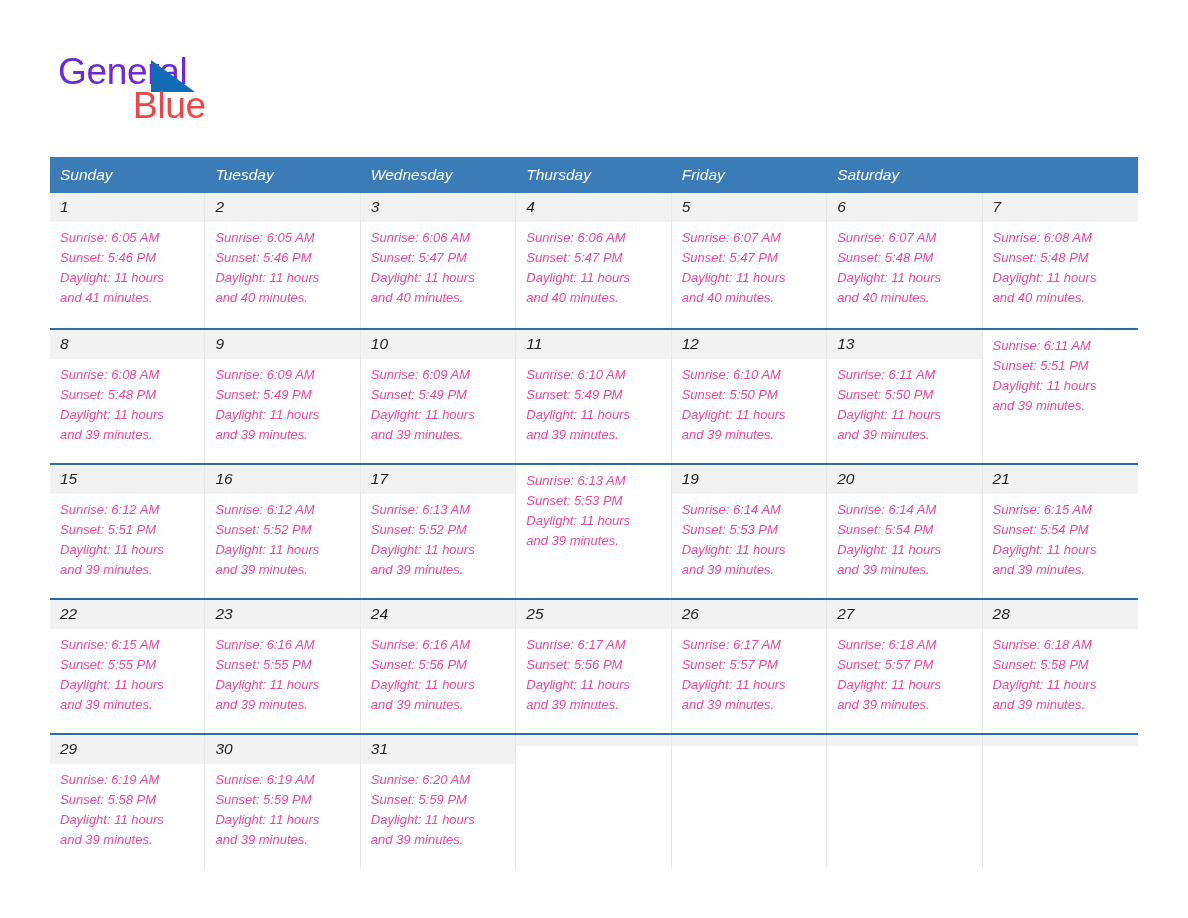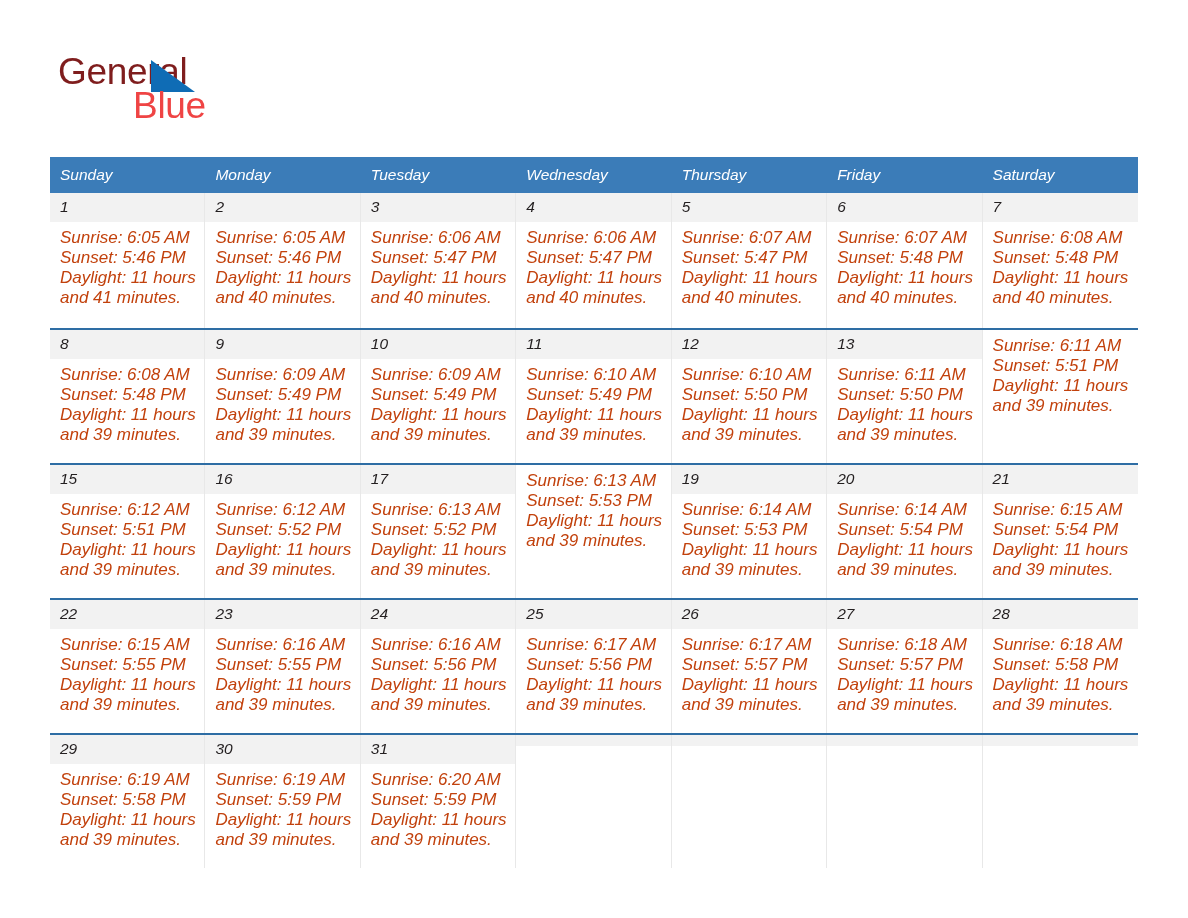--- a/index.html
+++ b/index.html
@@ -32,21 +32,21 @@
     top: 52px;
     width: 260px;
     height: 78px;
   }
   .logo-general {
     position: absolute;
     left: 0;
     top: 0;
     font-size: 37px;
     letter-spacing: -0.3px;
-    color: #7f1d1d;
+    color: #6d28d9;
     font-family: "Liberation Sans", sans-serif;
     line-height: 40px;
   }
   .logo-tri {
     position: absolute;
     left: 93px;
     top: 8px;
     width: 0;
     height: 0;
     border-left: 44px solid #0f6cb5;
@@ -133,23 +133,23 @@
     color: #231f20;
     padding: 5px 0 6px 10px;
     line-height: 18px;
   }
   .day.empty .day-number {
     background: #f2f2f2;
     color: transparent;
   }
   .day-info {
     padding: 6px 8px 0 10px;
-    font-size: 17px;
+    font-size: 13px;
     line-height: 20px;
-    color: #c2410c;
+    color: #ec4899;
   }
   .day-info div {
     white-space: normal;
   }
 </style>
 </head>
 <body>
 
 <div class="page">
 
@@ -161,21 +161,20 @@
       <span class="logo-blue">Blue</span>
     </div>
 
 
   </div>
 
   <div class="calendar">
 
     <div class="weekdays">
       <div class="weekday">Sunday</div>
-      <div class="weekday">Monday</div>
       <div class="weekday">Tuesday</div>
       <div class="weekday">Wednesday</div>
       <div class="weekday">Thursday</div>
       <div class="weekday">Friday</div>
       <div class="weekday">Saturday</div>
     </div>
 
     <div class="week first">
       <div class="day">
         <div class="day-number">1</div>

